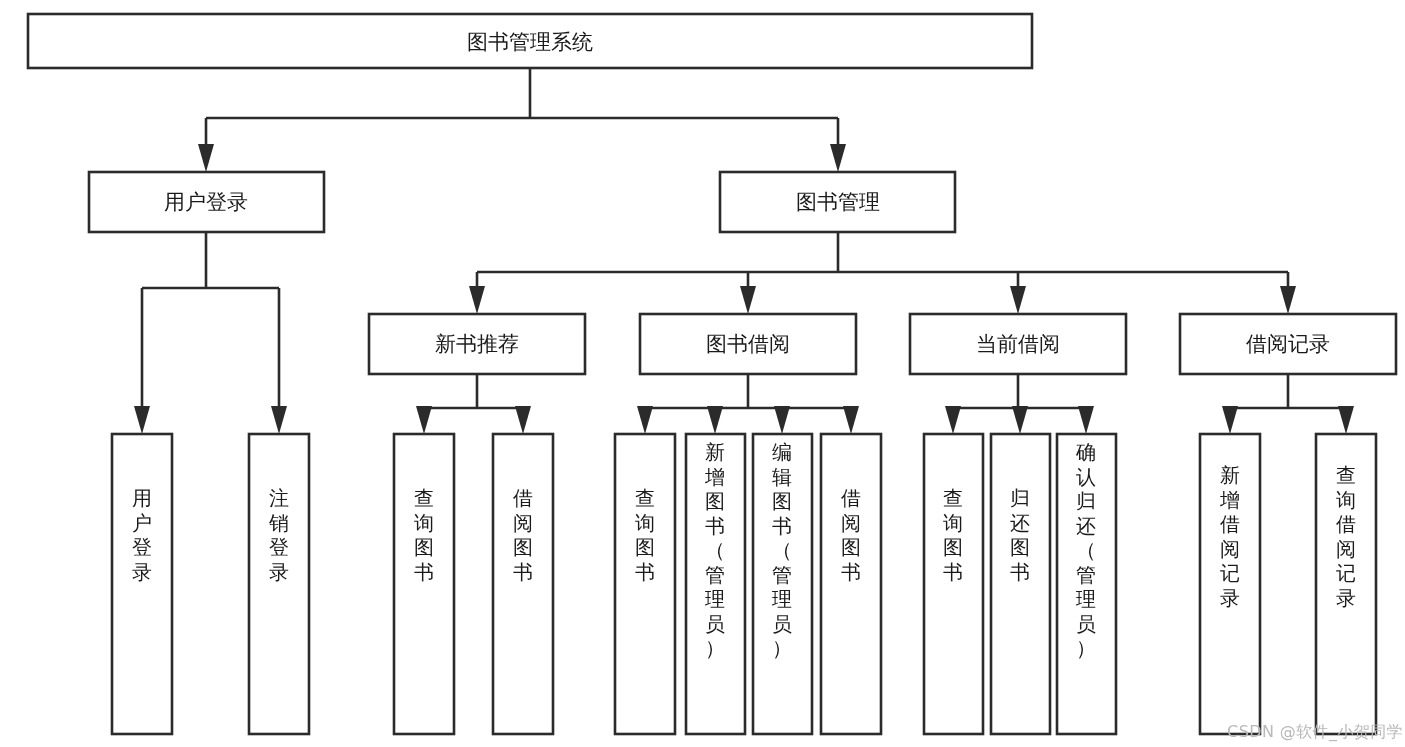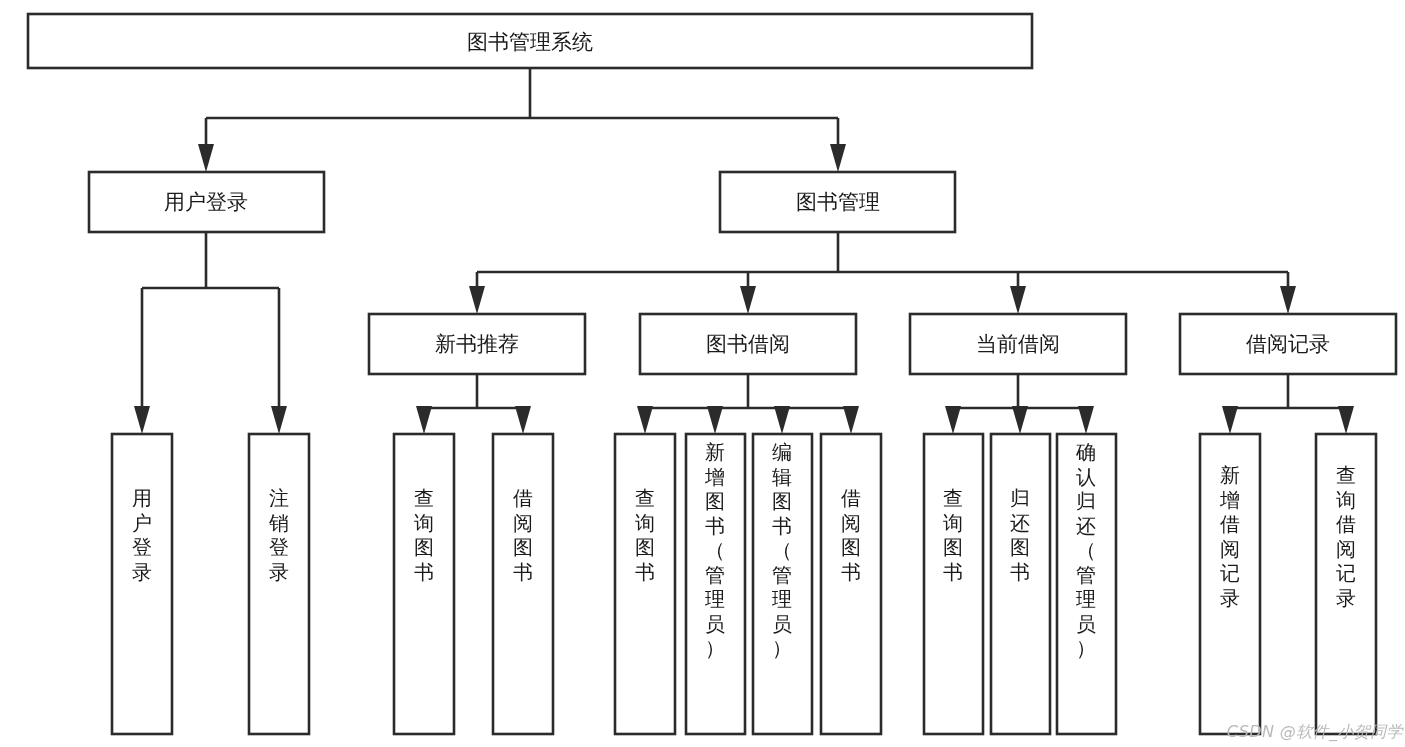--- a/index.html
+++ b/index.html
@@ -58,21 +58,20 @@
   .watermark {
     position: absolute;
     right: 10px;
     bottom: 4px;
     color: #b9b9b9;
     font-size: 16px;
     font-family: "DejaVu Sans", "Liberation Sans", sans-serif;
     letter-spacing: 0.4px;
     white-space: nowrap;
     user-select: none;
-    font-style: italic;
   }
 </style>
 </head>
 <body>
 
 <div id="diagram-root">
 
   <svg id="flowchart" viewBox="0 0 1405 747">
 
     <g>

